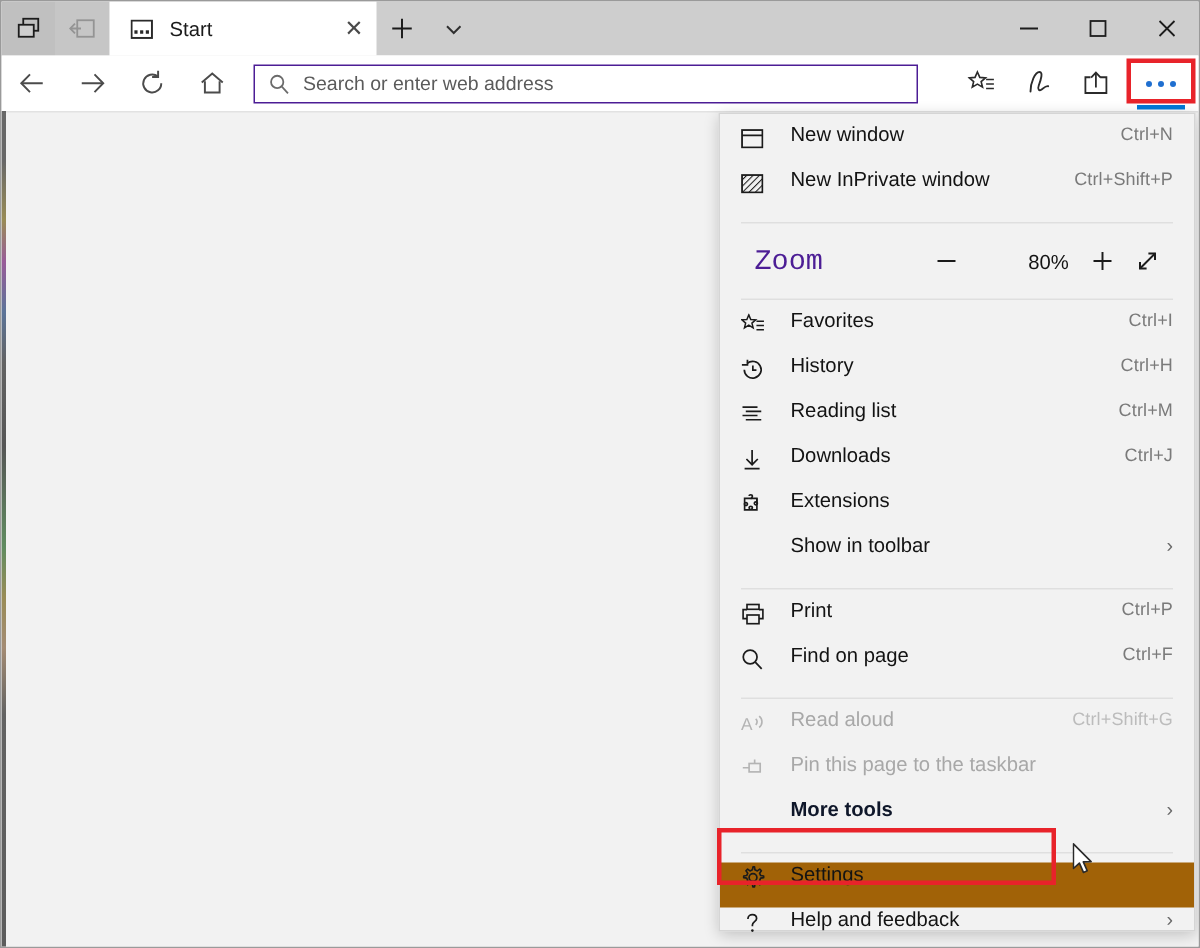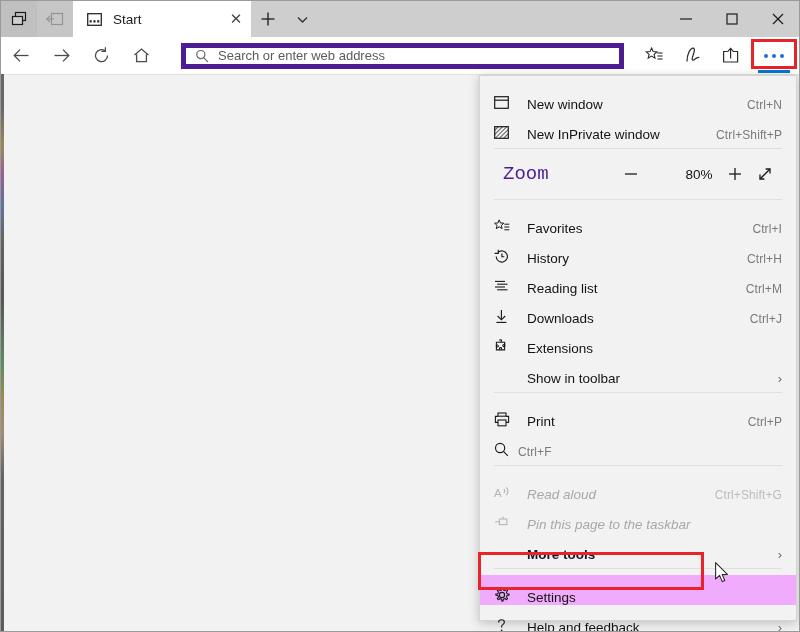--- a/index.html
+++ b/index.html
@@ -106,23 +106,23 @@
   }
   .navbtn {
     width: 40px; height: 34px;
     display: flex; align-items: center; justify-content: center;
     color: #4b4b4b;
     flex: 0 0 auto;
   }
   .addressbar {
     flex: 1 1 auto;
     height: 26px;
-    margin: 0 8px 0 20px;
+    margin: 0 8px 0 8px;
     background: #ffffff;
-    border: 5px solid #4c1d95;
+    border: 1px solid #4c1d95;
     display: flex;
     align-items: center;
     padding: 0 8px;
     box-sizing: border-box;
     max-width: 443px;
   }
   .addressbar .searchicon {
     width: 16px; height: 16px;
     margin-right: 8px;
     display: flex; align-items: center; justify-content: center;
@@ -219,21 +219,21 @@
     height: 546px;
     background: #f2f2f2;
     border: 1px solid #d5d5d5;
     box-shadow: 0 2px 10px rgba(0,0,0,0.22);
     box-sizing: border-box;
     padding: 6px 0 6px 0;
   }
   .mi {
     height: 30px;
     display: flex;
-    align-items: flex-end;
+    align-items: flex-start;
     padding: 0 14px 0 14px;
     box-sizing: border-box;
     position: relative;
   }
   .mi .mi-icon {
     width: 24px;
     height: 20px;
     display: flex;
     align-items: center;
     justify-content: flex-start;
@@ -252,27 +252,27 @@
     color: #7a7a7a;
     white-space: nowrap;
     letter-spacing: 0.1px;
   }
   .mi .mi-chevron {
     font-size: 13px;
     color: #6a6a6a;
     width: 14px;
     text-align: right;
   }
-  .mi.disabled .mi-label { color: #a8a8a8; font-style: italic; }
+  .mi.disabled .mi-label { color: #a8a8a8; }
   .mi.disabled .mi-icon { color: #b4b4b4; }
   .mi.disabled .mi-accel { color: #bcbcbc; }
   .mi.noicon .mi-label { padding-left: 9px; }
   .mi.bold .mi-label { font-weight: bold; color: #0f172a; }
   .mi.highlighted {
-    background: #f0abfc;
+    background: #a16207;
   }
 
   .mi-sep {
     height: 1px;
     background: #dfdfdf;
     margin: 6px 14px 6px 14px;
   }
 
   
   .zoomrow {
@@ -611,20 +611,21 @@
       <span class="mi-accel">Ctrl+P</span>
     </div>
 
     <div class="mi">
       <span class="mi-icon">
         <svg width="15" height="15" viewBox="0 0 15 15">
           <circle cx="6.1" cy="6" r="4.6" fill="none" stroke="#1b1b1b" stroke-width="1.15"></circle>
           <line x1="9.5" y1="9.4" x2="13.8" y2="13.9" stroke="#1b1b1b" stroke-width="1.15"></line>
         </svg>
       </span>
+      <span class="mi-label">Find on page</span>
       <span class="mi-accel">Ctrl+F</span>
     </div>
 
     <div class="mi-sep"></div>
 
     <div class="mi disabled">
       <span class="mi-icon">
         <svg width="17" height="14" viewBox="0 0 17 14">
           <text x="0" y="11.5" font-family="Liberation Sans, sans-serif" font-size="11.5" fill="#b4b4b4">A</text>
           <path d="M9.8 4.2 A2.6 2.6 0 0 1 9.8 8.2" fill="none" stroke="#b4b4b4" stroke-width="1.1"></path>

